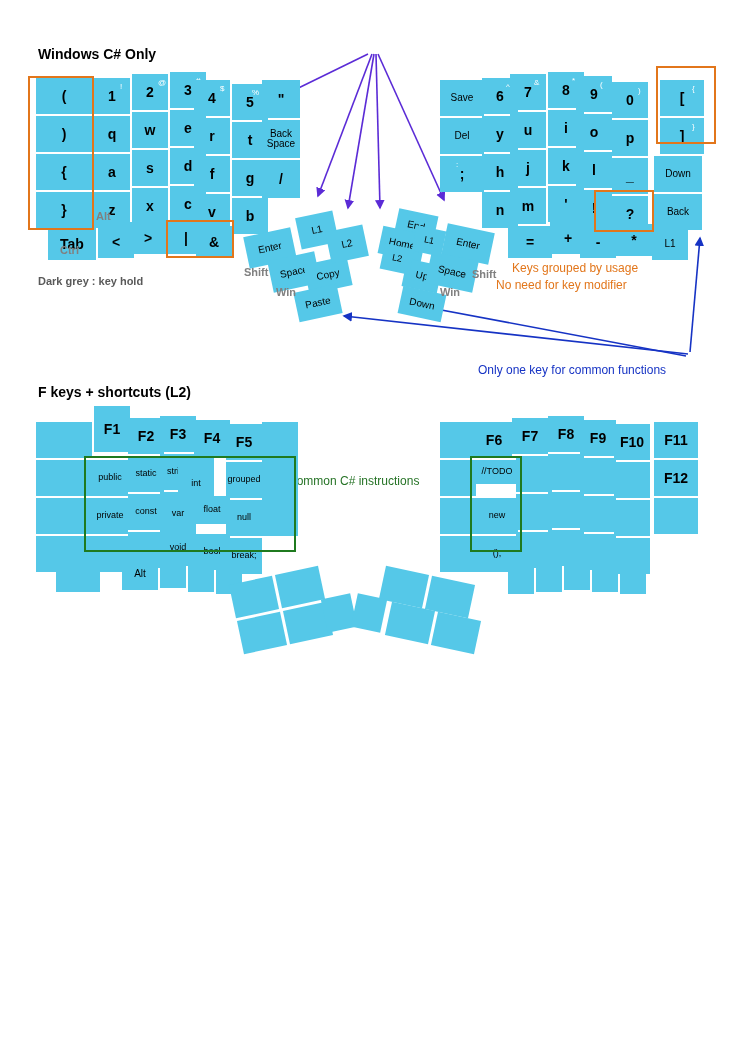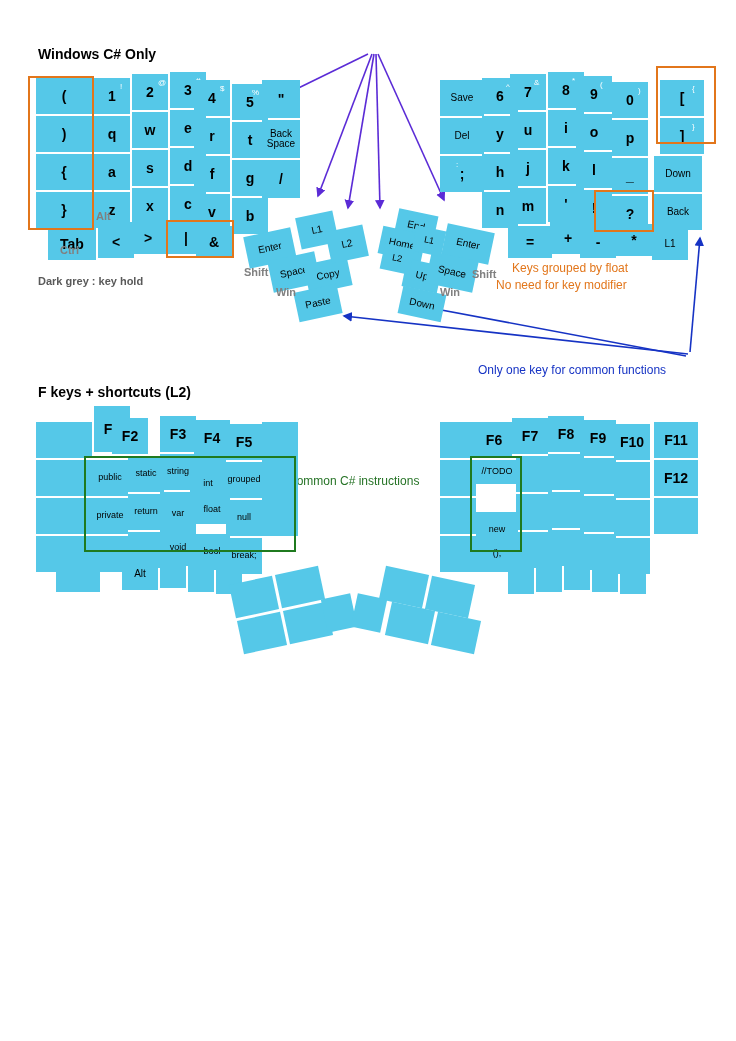--- a/index.html
+++ b/index.html
@@ -87,21 +87,21 @@
   svg.overlay{position:absolute;left:0;top:0;width:736px;height:1041px;pointer-events:none;}
 </style>
 </head>
 <body>
 
 <div class="canvas">
 
   <div class="title" style="left:38px;top:46px;">Windows C# Only</div>
   <div class="title" style="left:38px;top:384px;">F keys + shortcuts (L2)</div>
 
-  <div class="note-orange" style="left:512px;top:261px;">Keys grouped by float</div>
+  <div class="note-orange" style="left:512px;top:261px;">Keys grouped by usage</div>
   <div class="note-orange" style="left:496px;top:278px;">No need for key modifier</div>
   <div class="note-blue" style="left:478px;top:363px;">Only one key for common functions</div>
   <div class="note-green" style="left:288px;top:474px;">Common C# instructions</div>
   <div class="note-grey" style="left:38px;top:275px;">Dark grey : key hold</div>
 
   <svg class="overlay">
     <defs>
       <marker id="ahP" markerWidth="7" markerHeight="7" refX="5" refY="3" orient="auto">
         <path d="M0,0 L6,3 L0,6 z" fill="#5b2bd6"></path>
       </marker>
@@ -207,35 +207,35 @@
       <div class="key small" style="left: 396px; top: 212px; width: 40px; height: 28px; transform: rotate(12deg);">End</div>
       <div class="key small" style="left: 380px; top: 230px; width: 44px; height: 28px; transform: rotate(12deg);">Home</div>
       <div class="key small" style="left: 404px; top: 262px; width: 36px; height: 28px; transform: rotate(12deg);">Up</div>
       <div class="key small" style="left: 400px; top: 290px; width: 44px; height: 28px; transform: rotate(12deg);">Down</div>
       <div class="key small" style="left: 444px; top: 228px; width: 48px; height: 32px; transform: rotate(12deg);">Enter</div>
       <div class="key small" style="left: 428px; top: 256px; width: 48px; height: 32px; transform: rotate(12deg);">Space</div>
       <div class="key tiny" style="left: 414px; top: 228px; width: 30px; height: 26px; transform: rotate(12deg);">L1</div>
       <div class="key tiny" style="left: 382px; top: 246px; width: 30px; height: 26px; transform: rotate(12deg);">L2</div>
       <div class="key blank" style="left: 36px; top: 422px; width: 56px; height: 36px;"></div>
       <div class="key bold" style="left: 94px; top: 406px; width: 36px; height: 46px;">F1</div>
-      <div class="key bold" style="left: 112px; top: 418px; width: 36px; height: 36px;">F2</div>
+      <div class="key bold" style="left: 128px; top: 418px; width: 36px; height: 36px;">F2</div>
       <div class="key bold" style="left: 160px; top: 416px; width: 36px; height: 36px;">F3</div>
       <div class="key bold" style="left: 194px; top: 420px; width: 36px; height: 36px;">F4</div>
       <div class="key bold" style="left: 226px; top: 424px; width: 36px; height: 36px;">F5</div>
       <div class="key blank" style="left: 262px; top: 422px; width: 36px; height: 38px;"></div>
       <div class="key blank" style="left: 36px; top: 460px; width: 56px; height: 36px;"></div>
       <div class="key tiny" style="left: 92px; top: 460px; width: 36px; height: 36px;">public</div>
       <div class="key tiny" style="left: 128px; top: 456px; width: 36px; height: 36px;">static</div>
       <div class="key tiny" style="left: 160px; top: 454px; width: 36px; height: 36px;">string</div>
-      <div class="key tiny" style="left: 190px; top: 458px; width: 36px; height: 52px;">int</div>
+      <div class="key tiny" style="left: 178px; top: 458px; width: 36px; height: 52px;">int</div>
       <div class="key tiny" style="left: 226px; top: 462px; width: 36px; height: 36px;">grouped</div>
       <div class="key blank" style="left: 262px; top: 460px; width: 36px; height: 38px;"></div>
       <div class="key blank" style="left: 36px; top: 498px; width: 56px; height: 36px;"></div>
       <div class="key tiny" style="left: 92px; top: 498px; width: 36px; height: 36px;">private</div>
-      <div class="key tiny" style="left: 128px; top: 494px; width: 36px; height: 36px;">return</div>
+      <div class="key tiny" style="left: 128px; top: 494px; width: 36px; height: 36px;">const</div>
       <div class="key tiny" style="left: 160px; top: 492px; width: 36px; height: 44px;">var</div>
       <div class="key tiny" style="left: 194px; top: 496px; width: 36px; height: 28px;">float</div>
       <div class="key tiny" style="left: 226px; top: 500px; width: 36px; height: 36px;">null</div>
       <div class="key blank" style="left: 262px; top: 498px; width: 36px; height: 38px;"></div>
       <div class="key blank" style="left: 36px; top: 536px; width: 56px; height: 36px;"></div>
       <div class="key blank" style="left: 92px; top: 536px; width: 36px; height: 36px;"></div>
       <div class="key blank" style="left: 128px; top: 532px; width: 36px; height: 36px;"></div>
       <div class="key tiny" style="left: 160px; top: 530px; width: 36px; height: 36px;">void</div>
       <div class="key tiny" style="left: 194px; top: 534px; width: 36px; height: 36px;">bool</div>
       <div class="key tiny" style="left: 226px; top: 538px; width: 36px; height: 36px;">break;</div>
@@ -257,21 +257,21 @@
       <div class="key bold" style="left: 614px; top: 424px; width: 36px; height: 36px;">F10</div>
       <div class="key bold" style="left: 654px; top: 422px; width: 44px; height: 36px;">F11</div>
       <div class="key blank" style="left: 440px; top: 460px; width: 36px; height: 36px;"></div>
       <div class="key tiny" style="left: 476px; top: 460px; width: 42px; height: 24px;">//TODO</div>
       <div class="key blank" style="left: 516px; top: 456px; width: 36px; height: 36px;"></div>
       <div class="key blank" style="left: 548px; top: 454px; width: 36px; height: 36px;"></div>
       <div class="key blank" style="left: 580px; top: 458px; width: 36px; height: 36px;"></div>
       <div class="key blank" style="left: 614px; top: 462px; width: 36px; height: 36px;"></div>
       <div class="key bold" style="left: 654px; top: 460px; width: 44px; height: 36px;">F12</div>
       <div class="key blank" style="left: 440px; top: 498px; width: 36px; height: 36px;"></div>
-      <div class="key tiny" style="left: 476px; top: 498px; width: 42px; height: 36px; margin-top: 14px;">new</div>
+      <div class="key tiny" style="left: 476px; top: 498px; width: 42px; height: 36px;">new</div>
       <div class="key blank" style="left: 516px; top: 494px; width: 36px; height: 36px;"></div>
       <div class="key blank" style="left: 548px; top: 492px; width: 36px; height: 36px;"></div>
       <div class="key blank" style="left: 580px; top: 496px; width: 36px; height: 36px;"></div>
       <div class="key blank" style="left: 614px; top: 500px; width: 36px; height: 36px;"></div>
       <div class="key blank" style="left: 654px; top: 498px; width: 44px; height: 36px;"></div>
       <div class="key blank" style="left: 440px; top: 536px; width: 36px; height: 36px;"></div>
       <div class="key tiny" style="left: 476px; top: 536px; width: 42px; height: 36px;">();</div>
       <div class="key blank" style="left: 516px; top: 532px; width: 36px; height: 36px;"></div>
       <div class="key blank" style="left: 548px; top: 530px; width: 36px; height: 36px;"></div>
       <div class="key blank" style="left: 580px; top: 534px; width: 36px; height: 36px;"></div>

